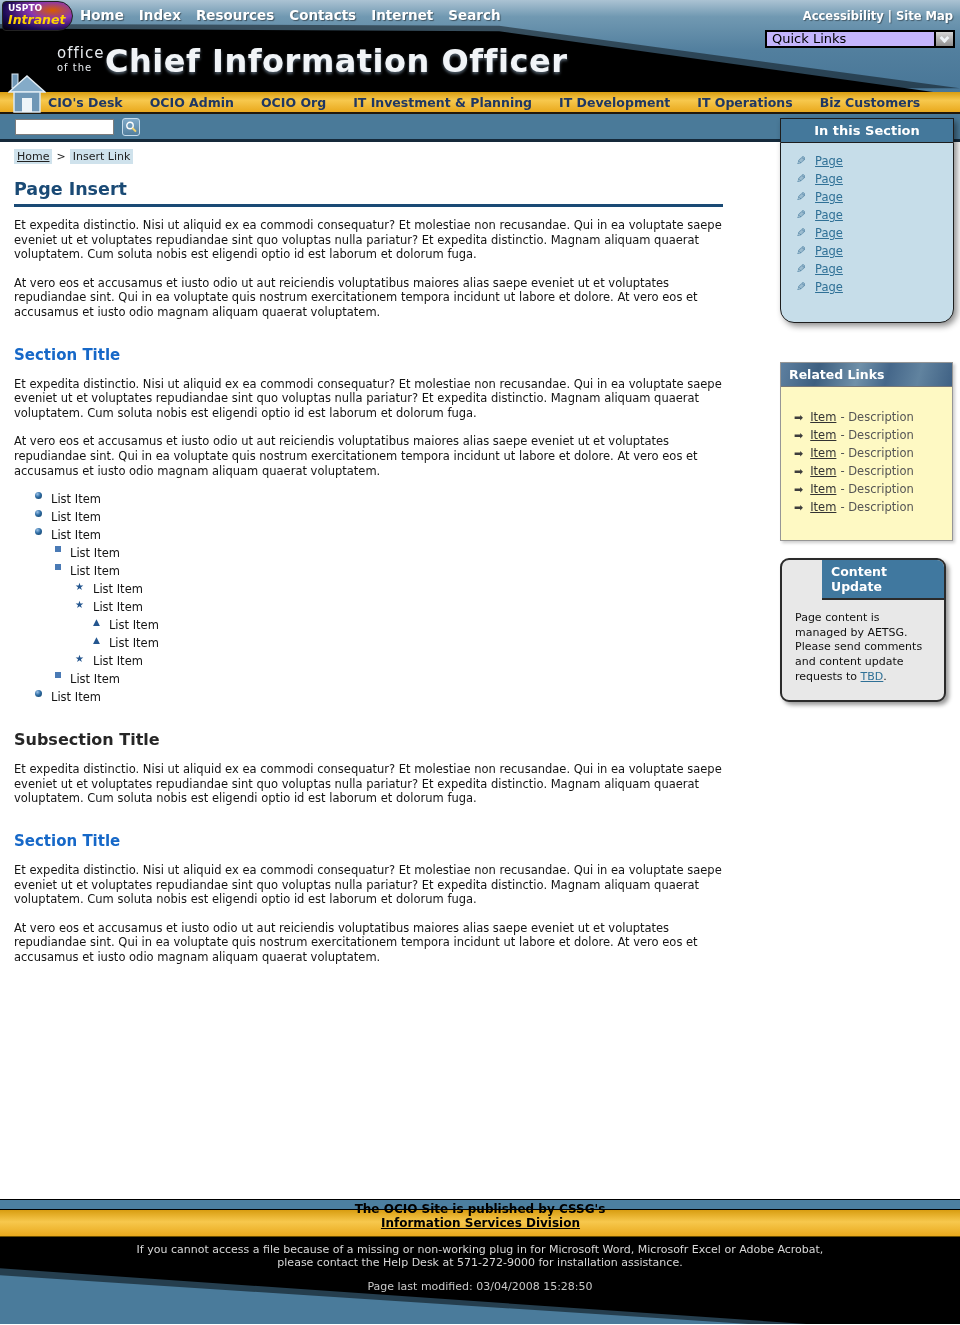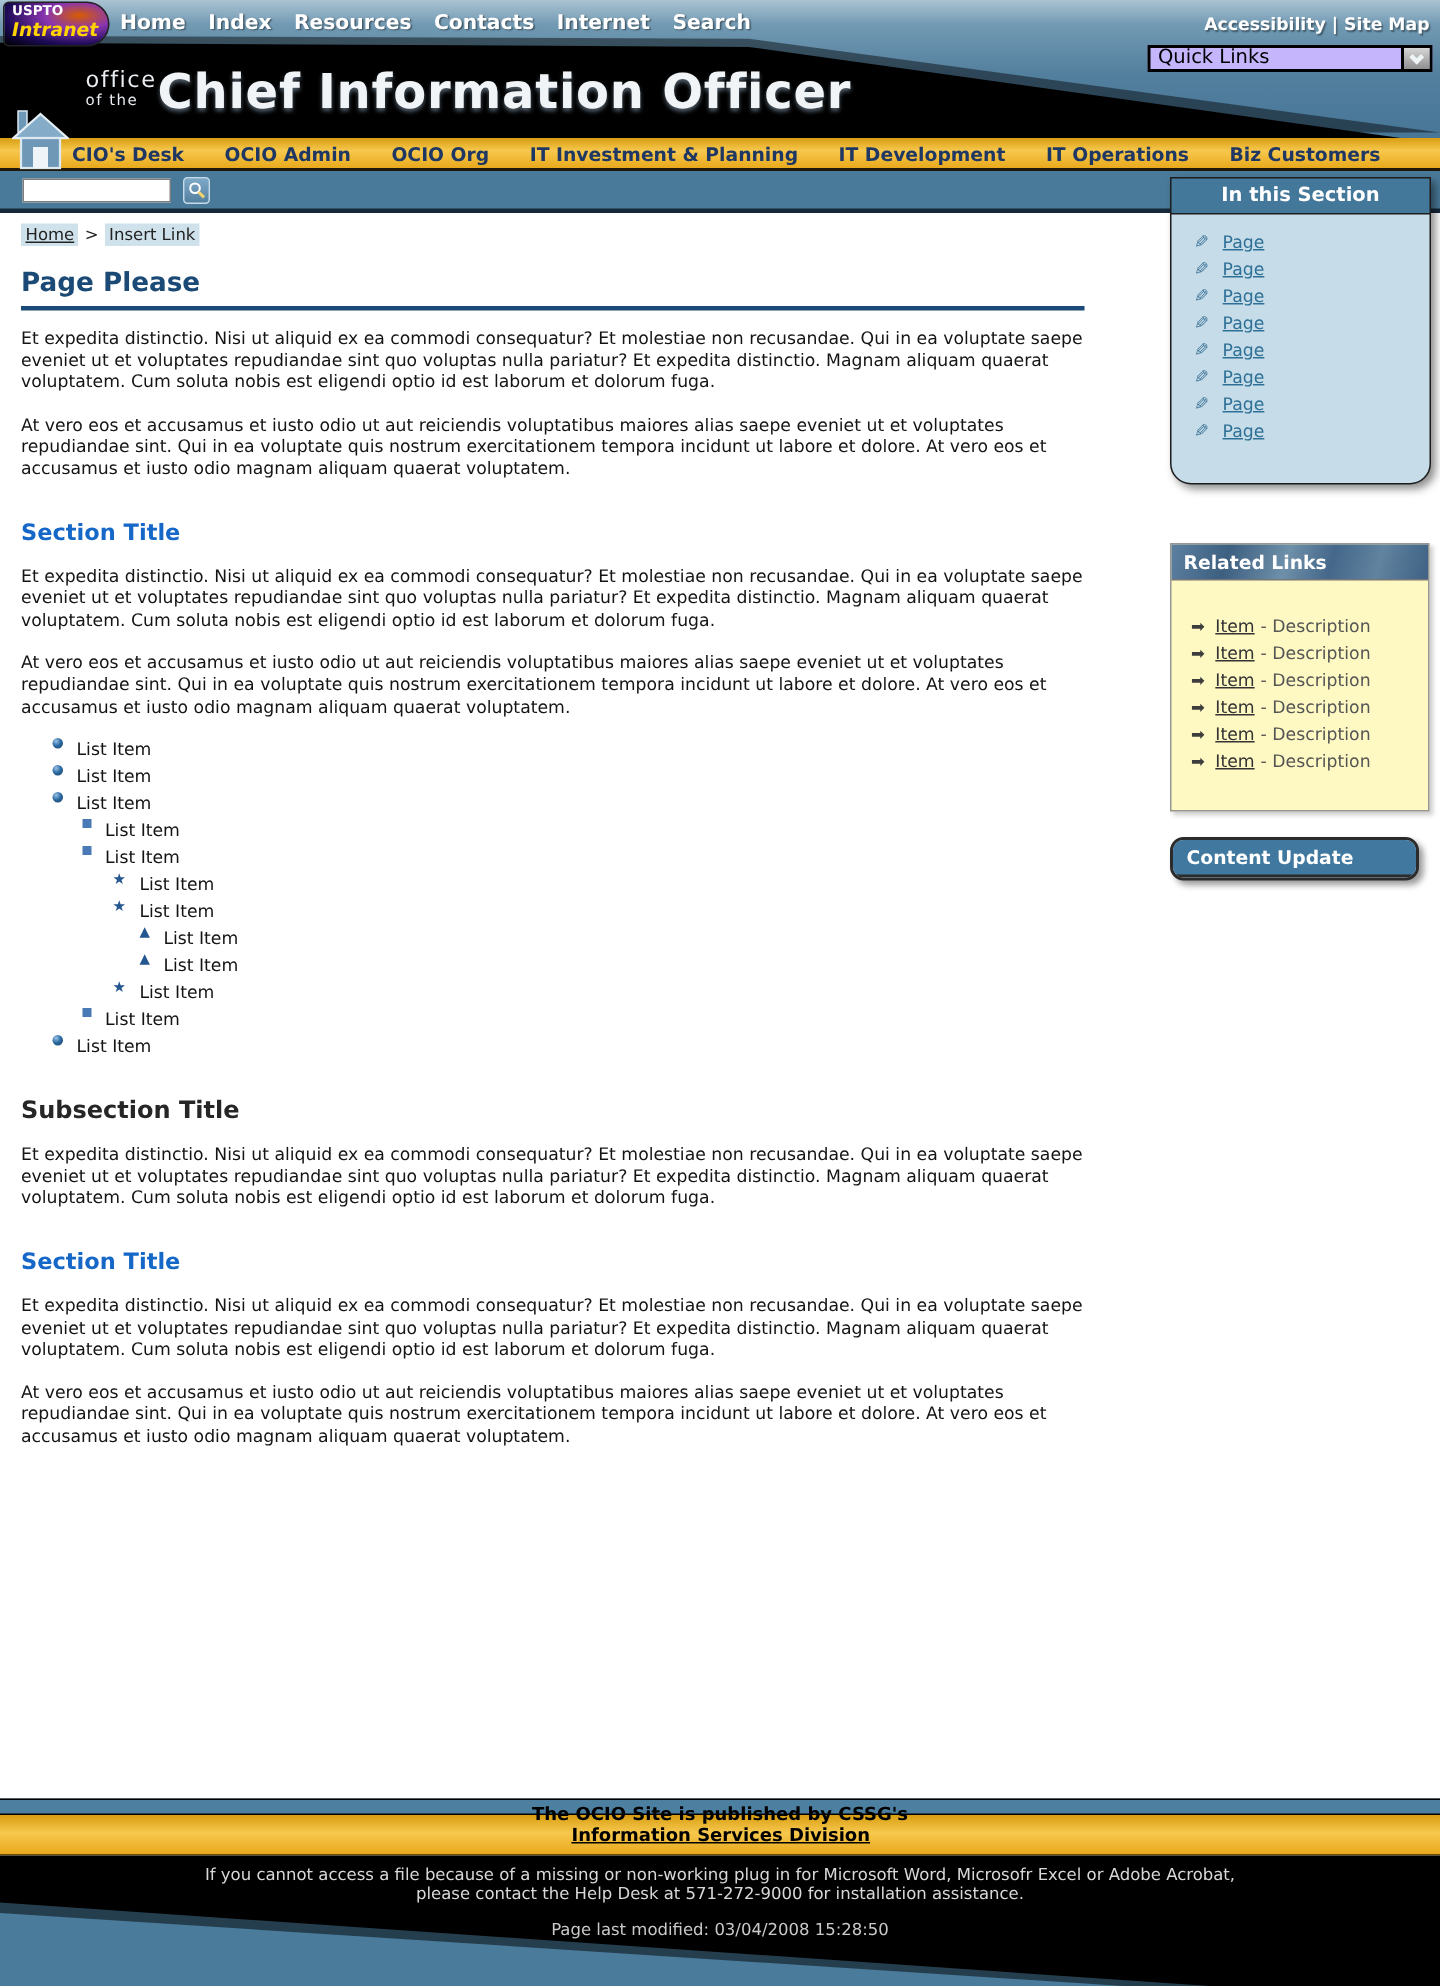--- a/index.html
+++ b/index.html
@@ -92,21 +92,21 @@
   .rl-body { padding:21px 6px 24px 13px; }
   .rl-item { display:flex; align-items:center; height:18px; font-size:11.5px; white-space:nowrap; }
   .rl-arrow { color:#3d3d3d; font-size:11px; margin-right:7px; }
   .rl-item a { color:#333; text-decoration:underline; }
   .rl-desc { color:#555; margin-left:4px; }
 
   .cu-box { position:absolute; left:780px; top:558px; width:166px; border:2px solid #2b2b2b;
     border-radius:9px; background:#e8e8e8; overflow:hidden; z-index:5;
     box-shadow:3px 3px 4px rgba(0,0,0,.4); }
   .cu-header { background:#40789f; color:#fff; font-weight:bold; font-size:12.5px; padding:4px 9px;
-    border-bottom:2px solid #2b2b2b; }
+    border-bottom:2px solid #2b2b2b;margin-left:40px; }
   .cu-body { padding:11px 10px 16px 13px; font-size:11px; color:#111; line-height:1.33; }
   .cu-body a { color:#2f7096; text-decoration:underline; }
 
   
   #footer { position:absolute; top:1199px; left:0; width:960px; }
   .f-blue { height:11px; background:#4c7fa0; border-top:1px solid #000; border-bottom:1px solid #000; }
   .f-gold { height:27px; background:linear-gradient(#d89d11,#f7c84d 45%,#e9a91d);
     border-bottom:1px solid #6a4e00; display:flex; align-items:center; justify-content:center;
     font-size:12px; font-weight:bold; color:#000;flex-direction:column; }
   .f-gold a { color:#000; text-decoration:underline; margin:0 3px 0 4px; }
@@ -185,21 +185,21 @@
   </button>
 </div>
 
 <div id="main">
   <div class="breadcrumb">
     <span class="bc-chip bc-home">Home</span>
     <span>&gt;</span>
     <span class="bc-chip">Insert Link</span>
   </div>
 
-  <div class="page-title">Page Please</div>
+  <div class="page-title">Page Insert</div>
   <div class="title-rule"></div>
 
   <p class="para">Et expedita distinctio. Nisi ut aliquid ex ea commodi consequatur? Et molestiae non recusandae. Qui in ea voluptate saepe eveniet ut et voluptates repudiandae sint quo voluptas nulla pariatur? Et expedita distinctio. Magnam aliquam quaerat voluptatem. Cum soluta nobis est eligendi optio id est laborum et dolorum fuga.</p>
   <p class="para">At vero eos et accusamus et iusto odio ut aut reiciendis voluptatibus maiores alias saepe eveniet ut et voluptates repudiandae sint. Qui in ea voluptate quis nostrum exercitationem tempora incidunt ut labore et dolore. At vero eos et accusamus et iusto odio magnam aliquam quaerat voluptatem.</p>
 
   <div class="section-title">Section Title</div>
   <p class="para">Et expedita distinctio. Nisi ut aliquid ex ea commodi consequatur? Et molestiae non recusandae. Qui in ea voluptate saepe eveniet ut et voluptates repudiandae sint quo voluptas nulla pariatur? Et expedita distinctio. Magnam aliquam quaerat voluptatem. Cum soluta nobis est eligendi optio id est laborum et dolorum fuga.</p>
   <p class="para">At vero eos et accusamus et iusto odio ut aut reiciendis voluptatibus maiores alias saepe eveniet ut et voluptates repudiandae sint. Qui in ea voluptate quis nostrum exercitationem tempora incidunt ut labore et dolore. At vero eos et accusamus et iusto odio magnam aliquam quaerat voluptatem.</p>
 
   <div class="list-block">
@@ -330,20 +330,23 @@
     <div class="rl-item">
         <span class="rl-arrow">➡</span>
         <a>Item</a>
         <span class="rl-desc">- Description</span>
       </div>
   </div>
 </div>
 
 <div class="cu-box">
   <div class="cu-header">Content Update</div>
+  <div class="cu-body">
+    <span>Page content is managed by AETSG. Please send comments and content update requests to </span><a>TBD</a><span>.</span>
+  </div>
 </div>
 
 <div id="footer">
   <div class="f-blue"></div>
   <div class="f-gold">
     <span>The OCIO Site is published by CSSG's</span>
     <a>Information Services Division</a>
     <span>.</span>
   </div>
   <div class="f-black">

